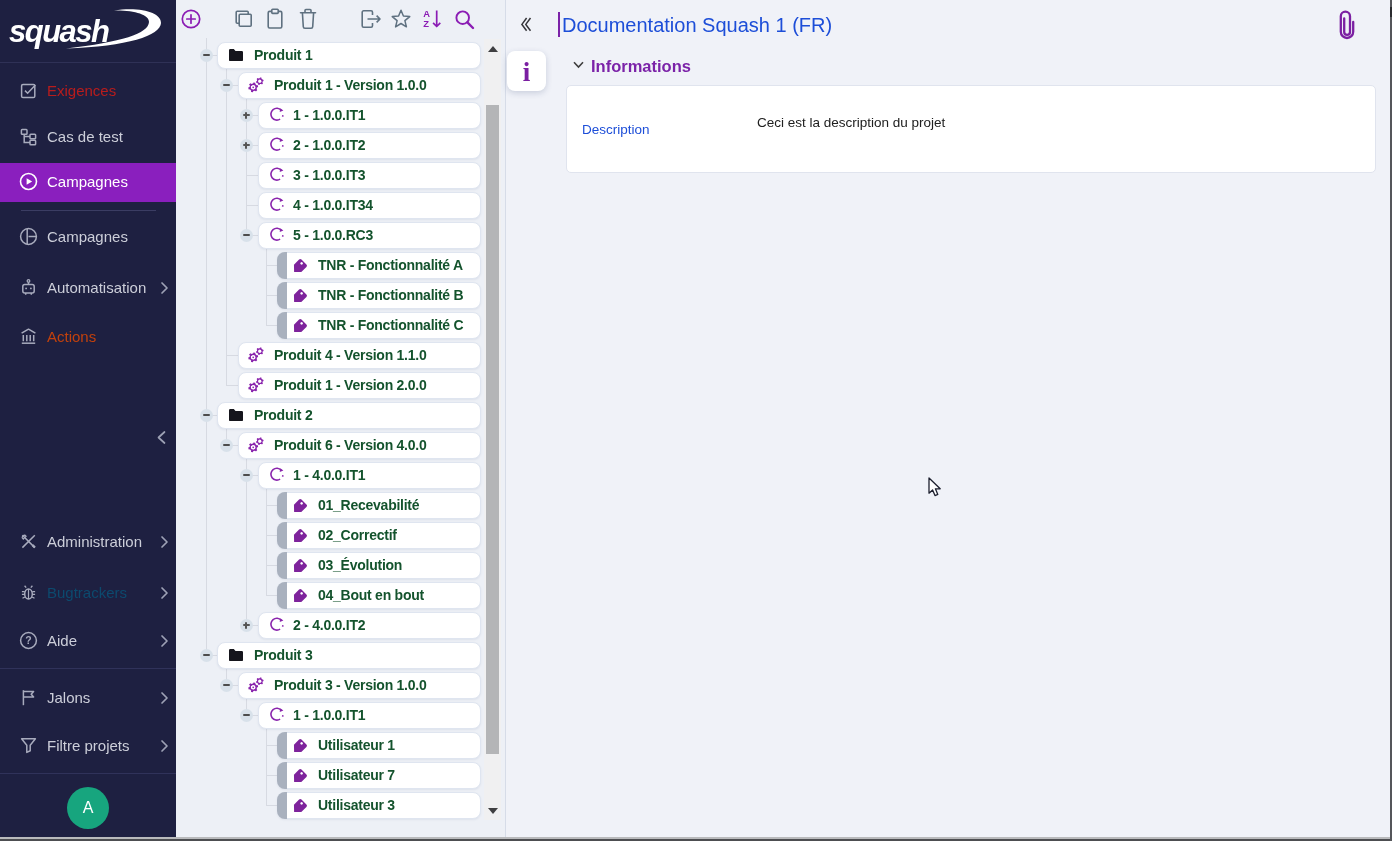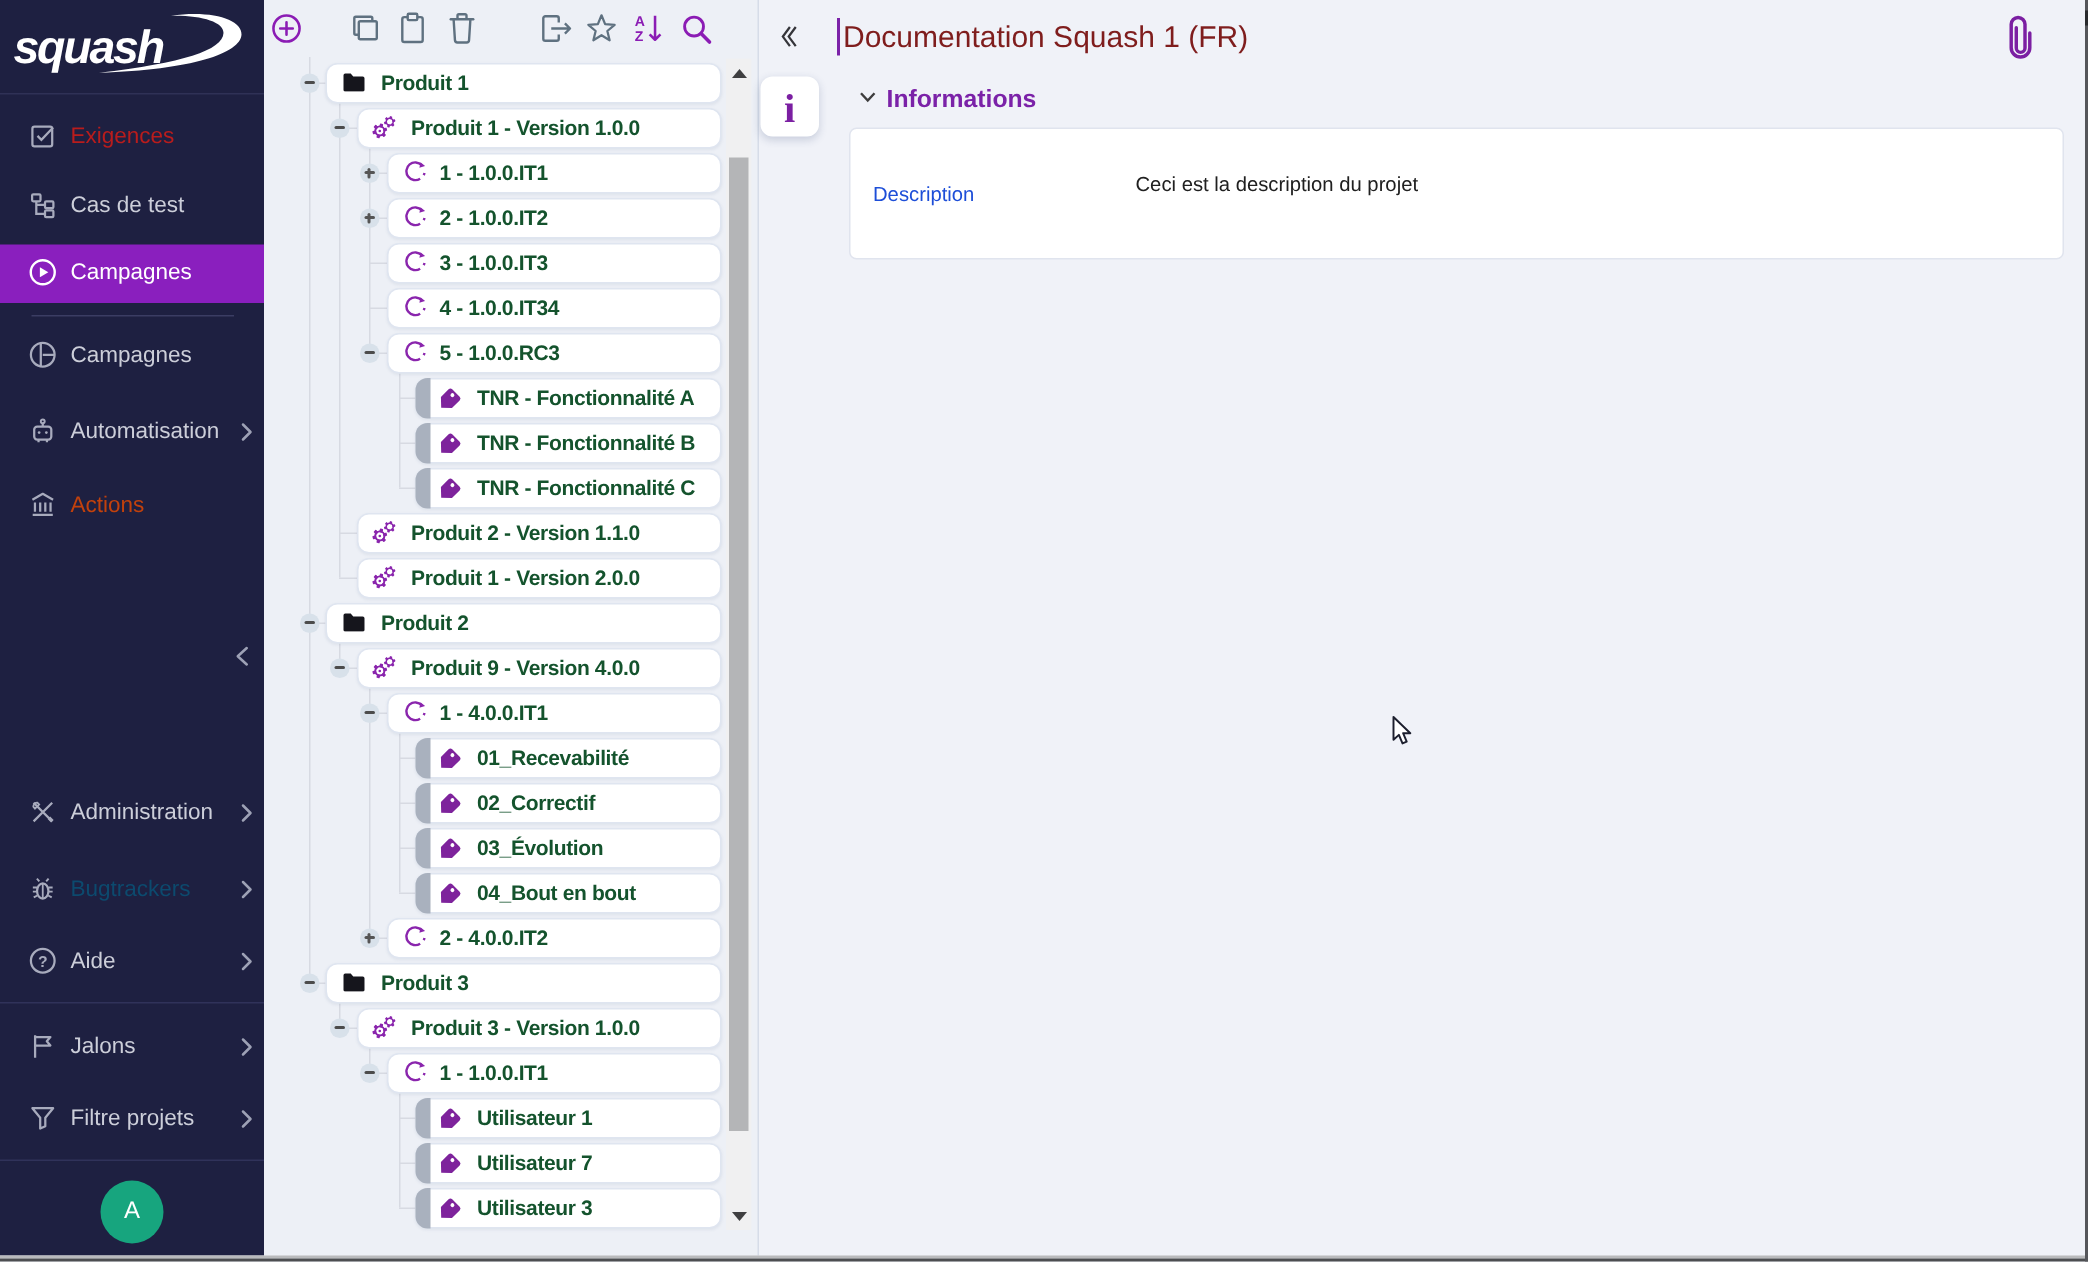--- a/index.html
+++ b/index.html
@@ -269,21 +269,21 @@
     <rect x="5.10" y="5.40" width="2.21" height="2.50" rx="0.5" fill="#8a25ad" transform="rotate(315.0 6.2 10.3)"></rect>
     <circle cx="6.2" cy="10.3" r="0.85" fill="#8a25ad"></circle>
     <circle cx="12.8" cy="4.2" r="2.32" fill="none" stroke="#8a25ad" stroke-width="1.04"></circle>
     <rect x="11.95" y="0.40" width="1.71" height="2.00" rx="0.5" fill="#8a25ad" transform="rotate(15.0 12.8 4.2)"></rect>
     <rect x="11.95" y="0.40" width="1.71" height="2.00" rx="0.5" fill="#8a25ad" transform="rotate(75.0 12.8 4.2)"></rect>
     <rect x="11.95" y="0.40" width="1.71" height="2.00" rx="0.5" fill="#8a25ad" transform="rotate(135.0 12.8 4.2)"></rect>
     <rect x="11.95" y="0.40" width="1.71" height="2.00" rx="0.5" fill="#8a25ad" transform="rotate(195.0 12.8 4.2)"></rect>
     <rect x="11.95" y="0.40" width="1.71" height="2.00" rx="0.5" fill="#8a25ad" transform="rotate(255.0 12.8 4.2)"></rect>
     <rect x="11.95" y="0.40" width="1.71" height="2.00" rx="0.5" fill="#8a25ad" transform="rotate(315.0 12.8 4.2)"></rect>
   </svg>
-<div class="lbl" style="left:274px;top:347px">Produit 2 - Version 1.1.0</div>
+<div class="lbl" style="left:274px;top:347px">Produit 4 - Version 1.1.0</div>
 <div class="line" style="left:226px;top:385px;width:12px;height:1px"></div>
 <div class="card" style="left:238px;top:372px;width:243px"></div>
 <svg style="position:absolute;left:247px;top:377px" width="17" height="16" viewBox="0 0 17 16">
     <circle cx="6.2" cy="10.3" r="3.05" fill="none" stroke="#8a25ad" stroke-width="1.30"></circle>
     <rect x="5.10" y="5.40" width="2.21" height="2.50" rx="0.5" fill="#8a25ad" transform="rotate(15.0 6.2 10.3)"></rect>
     <rect x="5.10" y="5.40" width="2.21" height="2.50" rx="0.5" fill="#8a25ad" transform="rotate(75.0 6.2 10.3)"></rect>
     <rect x="5.10" y="5.40" width="2.21" height="2.50" rx="0.5" fill="#8a25ad" transform="rotate(135.0 6.2 10.3)"></rect>
     <rect x="5.10" y="5.40" width="2.21" height="2.50" rx="0.5" fill="#8a25ad" transform="rotate(195.0 6.2 10.3)"></rect>
     <rect x="5.10" y="5.40" width="2.21" height="2.50" rx="0.5" fill="#8a25ad" transform="rotate(255.0 6.2 10.3)"></rect>
     <rect x="5.10" y="5.40" width="2.21" height="2.50" rx="0.5" fill="#8a25ad" transform="rotate(315.0 6.2 10.3)"></rect>
@@ -319,21 +319,21 @@
     <rect x="5.10" y="5.40" width="2.21" height="2.50" rx="0.5" fill="#8a25ad" transform="rotate(315.0 6.2 10.3)"></rect>
     <circle cx="6.2" cy="10.3" r="0.85" fill="#8a25ad"></circle>
     <circle cx="12.8" cy="4.2" r="2.32" fill="none" stroke="#8a25ad" stroke-width="1.04"></circle>
     <rect x="11.95" y="0.40" width="1.71" height="2.00" rx="0.5" fill="#8a25ad" transform="rotate(15.0 12.8 4.2)"></rect>
     <rect x="11.95" y="0.40" width="1.71" height="2.00" rx="0.5" fill="#8a25ad" transform="rotate(75.0 12.8 4.2)"></rect>
     <rect x="11.95" y="0.40" width="1.71" height="2.00" rx="0.5" fill="#8a25ad" transform="rotate(135.0 12.8 4.2)"></rect>
     <rect x="11.95" y="0.40" width="1.71" height="2.00" rx="0.5" fill="#8a25ad" transform="rotate(195.0 12.8 4.2)"></rect>
     <rect x="11.95" y="0.40" width="1.71" height="2.00" rx="0.5" fill="#8a25ad" transform="rotate(255.0 12.8 4.2)"></rect>
     <rect x="11.95" y="0.40" width="1.71" height="2.00" rx="0.5" fill="#8a25ad" transform="rotate(315.0 12.8 4.2)"></rect>
   </svg>
-<div class="lbl" style="left:274px;top:437px">Produit 9 - Version 4.0.0</div>
+<div class="lbl" style="left:274px;top:437px">Produit 6 - Version 4.0.0</div>
 <div class="line" style="left:252px;top:475px;width:6px;height:1px"></div>
 <div class="card" style="left:258px;top:462px;width:223px"></div>
 <div class="exp" style="left:239.5px;top:468.5px"></div>
 <div class="abs" style="left:242.5px;top:474px;width:7px;height:1.8px;background:#4c4c4c;border-radius:1px"></div>
 <svg style="position:absolute;left:270px;top:467px" width="15" height="15" viewBox="0 0 15 15">
     <path d="M11.2 3.2 A 5.9 5.9 0 1 0 10.1 12.1" fill="none" stroke="#8a25ad" stroke-width="1.6"></path>
     <path d="M13 8.3 a 5.9 5.9 0 0 1 -1.8 3" fill="none" stroke="#8a25ad" stroke-width="1.6" stroke-dasharray="1.5 2"></path>
     <path d="M10.3 1.2 L13.4 3.6 L9.6 4.9 z" fill="#8a25ad"></path>
   </svg>
 <div class="lbl" style="left:293px;top:467px">1 - 4.0.0.IT1</div>
@@ -459,21 +459,21 @@
   </svg>
 <div class="lbl" style="left:318px;top:797px">Utilisateur 3</div>
 <div class="abs" style="left:484px;top:39px;width:17px;height:781px;background:#f0f0f1"></div>
 <div class="abs" style="left:486px;top:105px;width:13px;height:649px;background:#b4b5b7"></div>
 <div class="abs" style="left:488px;top:46px;width:0;height:0;border-left:5px solid transparent;border-right:5px solid transparent;border-bottom:6px solid #3f3f41"></div>
 <div class="abs" style="left:488px;top:808px;width:0;height:0;border-left:5px solid transparent;border-right:5px solid transparent;border-top:6px solid #3f3f41"></div>
 <svg class="abs" style="left:520px;top:17px" width="12" height="16" viewBox="0 0 12 16">
     <path d="M6.6 1 L1.9 7.4 6.6 13.8 M10.5 1 L5.8 7.4 10.5 13.8" fill="none" stroke="#35353a" stroke-width="1.5"></path>
   </svg>
 <div class="abs" style="left:558px;top:12px;width:1.5px;height:25px;background:#7b22a8"></div>
-<div class="abs" style="left:562px;top:14px;font-size:20px;color:#7f1d1d">Documentation Squash 1 (FR)</div>
+<div class="abs" style="left:562px;top:14px;font-size:20px;color:#1d4ed8">Documentation Squash 1 (FR)</div>
 <svg class="abs" style="left:1338px;top:8px" width="18" height="33" viewBox="0 0 18 33">
     <path d="M6.2 10.5 V24 a2.9 2.9 0 0 0 5.8 0 V8.2 a4.6 4.6 0 0 0 -9.2 0 V23.8 a6.2 6.2 0 0 0 12.4 0 V14" fill="none" stroke="#7b1fa2" stroke-width="2.3" stroke-linecap="round"></path>
   </svg>
 <div class="abs" style="left:507px;top:51px;width:39px;height:40px;background:#fff;border-radius:8px;box-shadow:0 2px 6px rgba(40,60,110,0.20)"></div>
 <div class="abs" style="left:507px;top:57px;width:39px;text-align:center;font-family:'Liberation Serif',serif;font-weight:bold;font-size:27px;color:#7b1fa2">i</div>
 <svg class="abs" style="left:572px;top:60px" width="13" height="10" viewBox="0 0 13 10">
     <path d="M2 2.2 l4.5 4.8 4.5 -4.8" fill="none" stroke="#3e3e3e" stroke-width="1.6"></path>
   </svg>
 <div class="abs" style="left:591px;top:57px;font-size:16.5px;font-weight:bold;color:#7b22a8">Informations</div>
 <div class="abs" style="left:566px;top:85px;width:810px;height:88px;background:#fff;border:1px solid #e0e4ee;border-radius:5px"></div>

